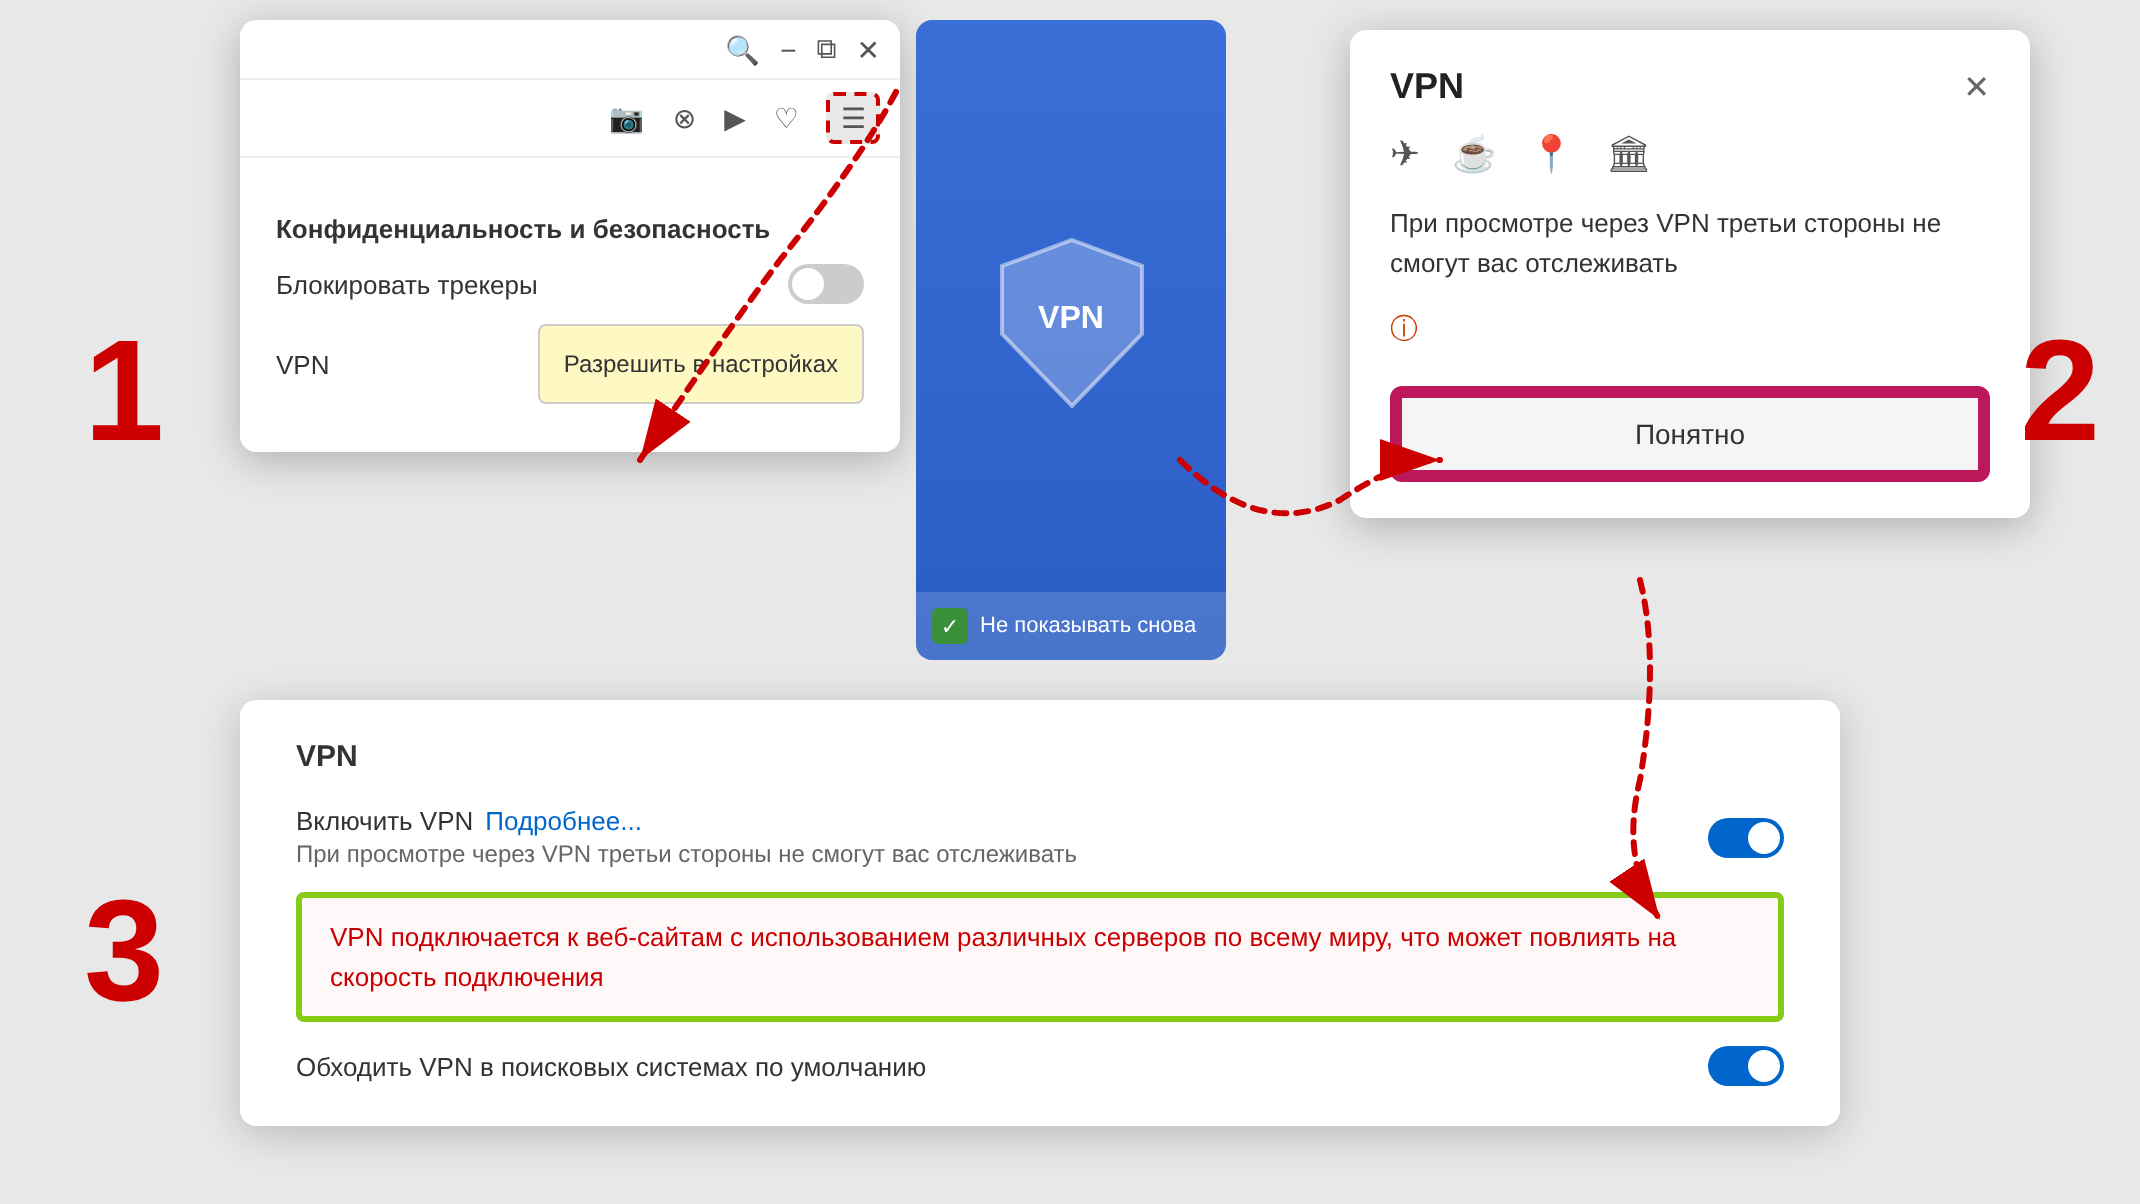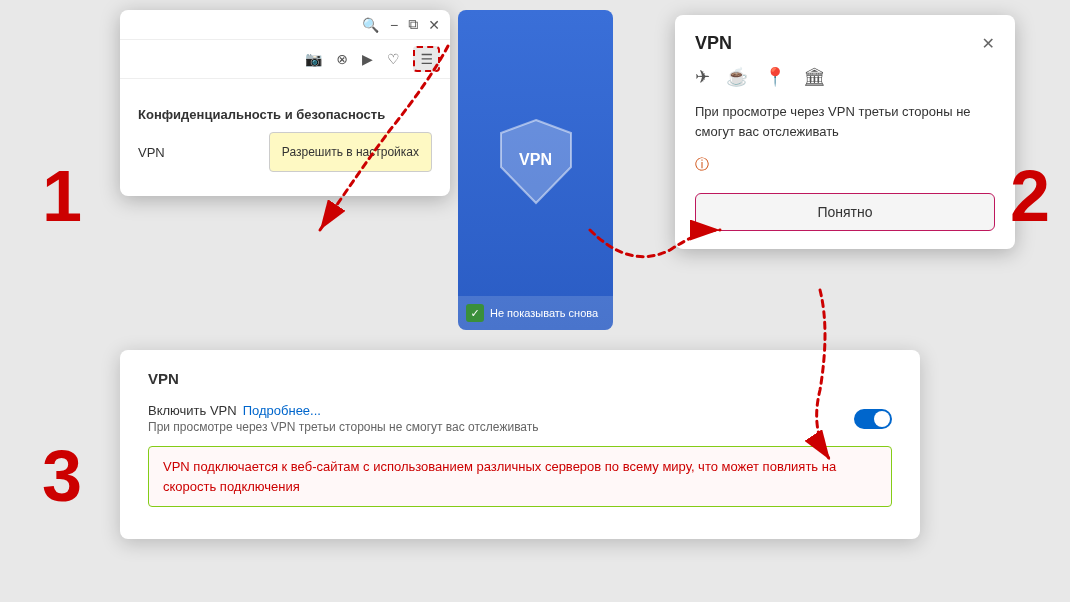--- a/index.html
+++ b/index.html
@@ -229,21 +229,21 @@
     .warning-icon {
       font-size: 14px;
       flex-shrink: 0;
       margin-top: 1px;
     }
 
     .btn-ok {
       width: 100%;
       padding: 10px;
       background: #f5f5f5;
-      border: 1px solid #be185d;
+      border: 6px solid #be185d;
       border-radius: 6px;
       font-size: 14px;
       color: #333;
       cursor: pointer;
       text-align: center;
     }
 
     
     .panel3 {
       position: absolute;
@@ -286,21 +286,21 @@
       margin-left: 6px;
     }
 
     .vpn-sub-label {
       font-size: 12px;
       color: #666;
       margin-top: 2px;
     }
 
     .panel3-warning {
-      border: 1px solid #84cc16;
+      border: 3px solid #84cc16;
       background: #fff8f8;
       border-radius: 4px;
       padding: 10px 14px;
       margin: 12px 0;
       font-size: 13px;
       color: #cc0000;
       line-height: 1.5;
     }
 
     .panel3-row2 {
@@ -352,20 +352,24 @@
     <span class="toolbar-icon active">☰</span>
   </div>
 
   <div class="panel1-content">
 
 
 
     <div class="section-title">Конфиденциальность и безопасность</div>
 
 
+    <div class="setting-row">
+      <span class="setting-label">Блокировать трекеры</span>
+      <div class="toggle off"></div>
+    </div>
 
     <div class="setting-row">
       <span class="setting-label">VPN</span>
       <button class="btn-allow">Разрешить в настройках</button>
     </div>
   </div>
 </div>
 
 <div class="vpn-banner">
   <div style="position:relative; width:80px; height:90px; margin-bottom:20px;">
@@ -407,20 +411,24 @@
         <span class="vpn-enable-label">Включить VPN</span>
         <a class="vpn-link">Подробнее...</a>
       </div>
       <div class="vpn-sub-label">При просмотре через VPN третьи стороны не смогут вас отслеживать</div>
     </div>
     <div class="toggle on" style="margin-left:16px;"></div>
   </div>
 
   <div class="panel3-warning">VPN подключается к веб-сайтам с использованием различных серверов по всему миру, что может повлиять на скорость подключения</div>
 
+  <div class="panel3-row2">
+    <span class="panel3-row2-label">Обходить VPN в поисковых системах по умолчанию</span>
+    <div class="toggle on" style="margin-left:16px; flex-shrink:0;"></div>
+  </div>
 </div>
 
 <svg class="dotted-paths">
 
   <path d="M 448 46 Q 430 80 390 130 Q 360 170 320 230" stroke="#cc0000" stroke-width="3" fill="none" stroke-dasharray="6,5" stroke-linecap="round" marker-end="url(#arrowhead1)"></path>
 
   <path d="M 590 230 Q 630 270 670 250 Q 700 230 720 230" stroke="#cc0000" stroke-width="3" fill="none" stroke-dasharray="6,5" stroke-linecap="round" marker-end="url(#arrowhead2)"></path>
 
   <path d="M 820 290 Q 830 330 820 390 Q 810 430 830 460" stroke="#cc0000" stroke-width="3" fill="none" stroke-dasharray="6,5" stroke-linecap="round" marker-end="url(#arrowhead3)"></path>
 

